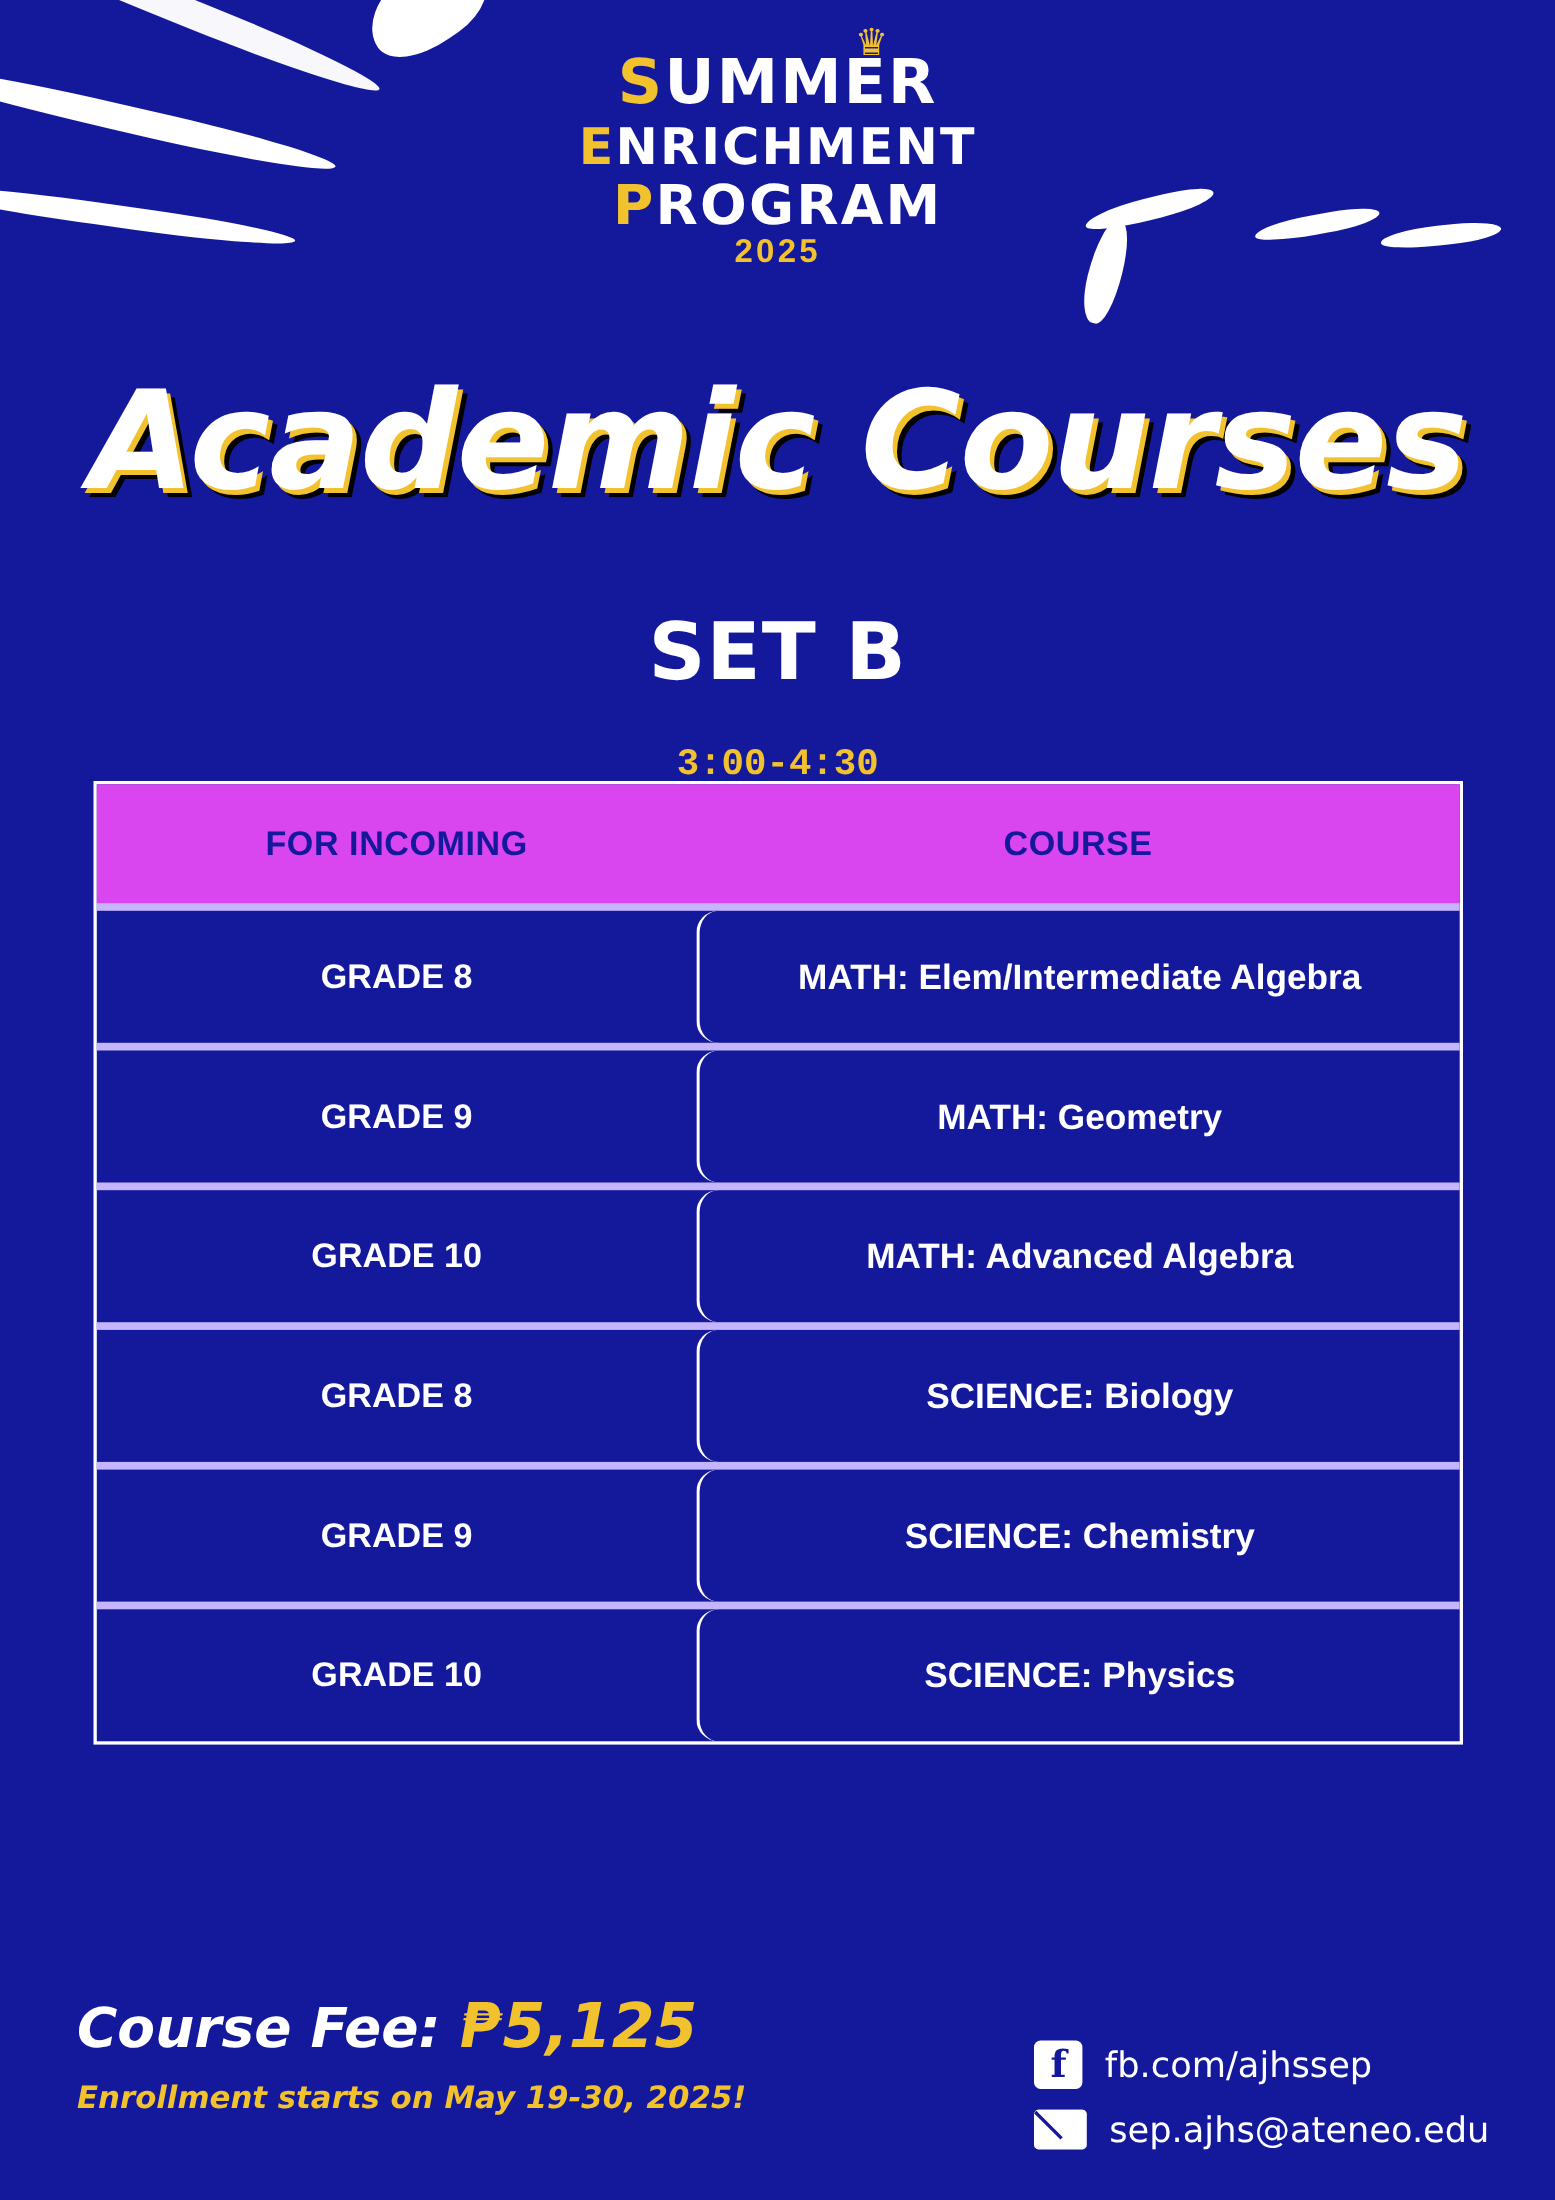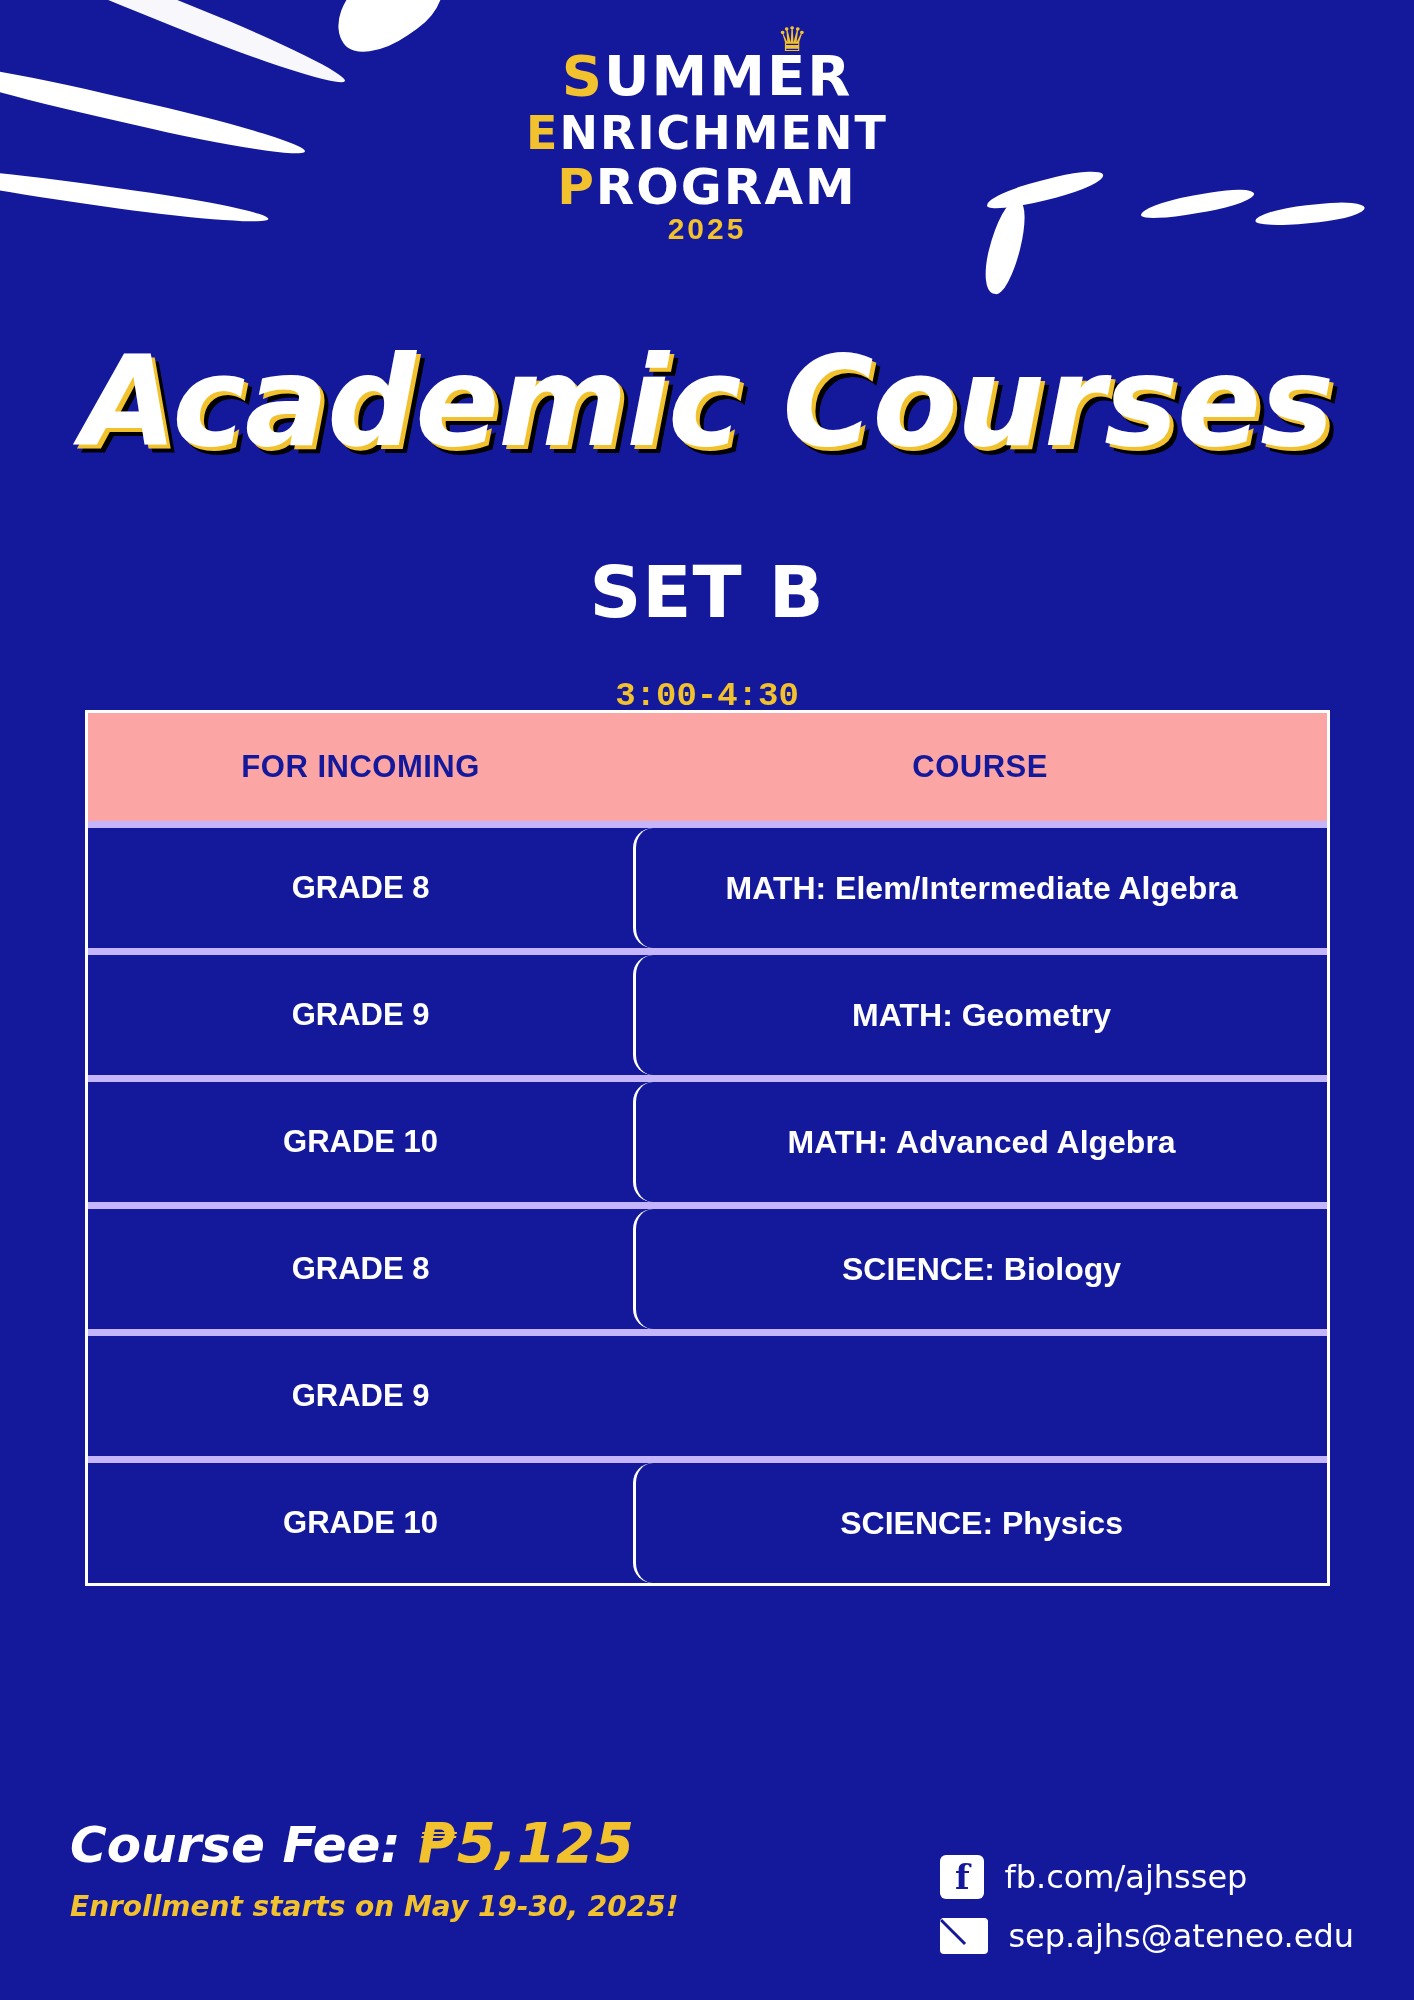--- a/index.html
+++ b/index.html
@@ -139,21 +139,21 @@
 
   
   .table {
     position: absolute;
     left: 85px; top: 710px;
     width: 1245px;
     border: 3px solid #ffffff;
   }
   .thead {
     display: flex;
-    background: #fca5a5;
+    background: #d946ef;
     height: 108px;
   }
   .thead .cell {
     display: flex;
     align-items: center;
     justify-content: center;
     color: #14199c;
     font-weight: bold;
     font-size: 31px;
     letter-spacing: .5px;
@@ -309,20 +309,21 @@
   <div class="row">
     <div class="cell col-a">GRADE 10</div>
     <div class="cell col-b">MATH: Advanced Algebra</div>
   </div>
   <div class="row">
     <div class="cell col-a">GRADE 8</div>
     <div class="cell col-b">SCIENCE: Biology</div>
   </div>
   <div class="row">
     <div class="cell col-a">GRADE 9</div>
+    <div class="cell col-b">SCIENCE: Chemistry</div>
   </div>
   <div class="row">
     <div class="cell col-a">GRADE 10</div>
     <div class="cell col-b">SCIENCE: Physics</div>
   </div>
 </div>
 
 <div class="fee">
   <span>Course Fee:</span>
   <span class="amount">₱5,125</span>

